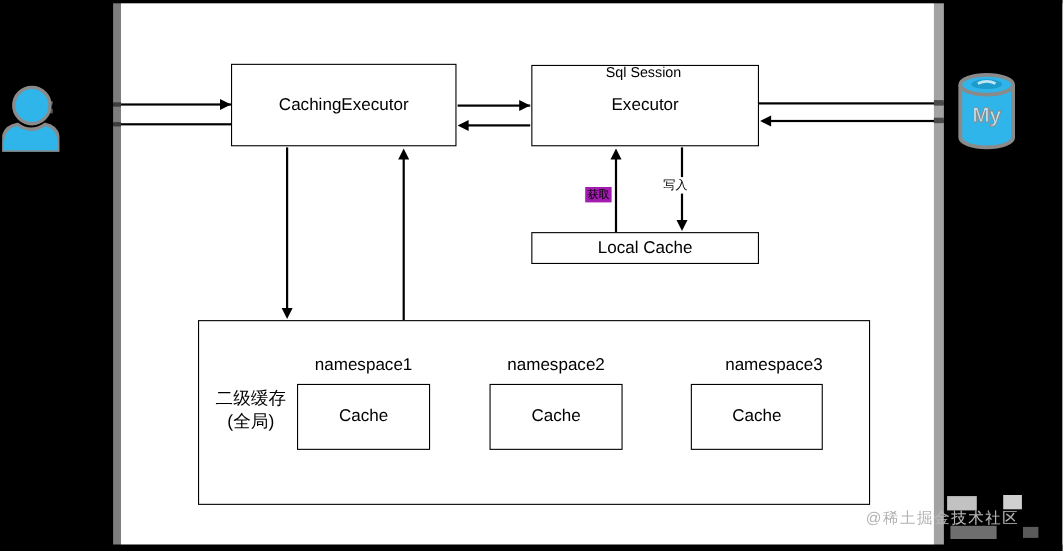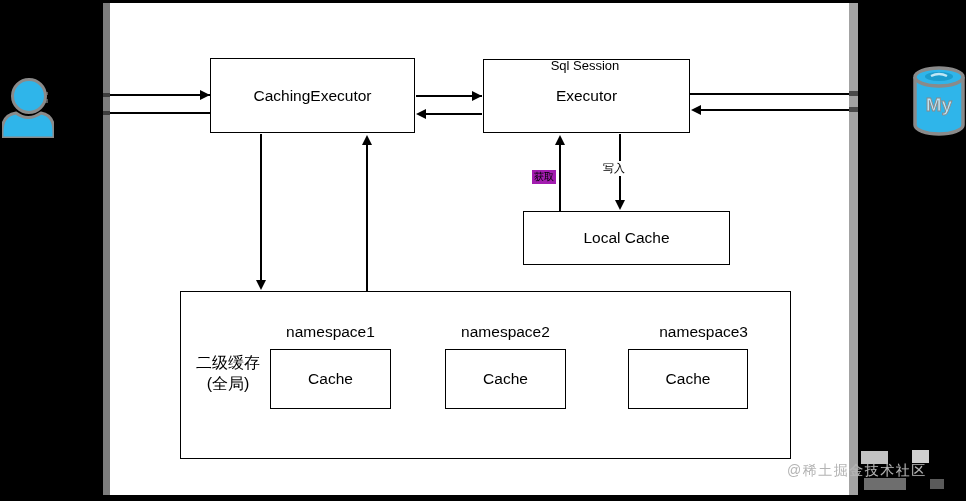--- a/index.html
+++ b/index.html
@@ -75,21 +75,21 @@
   <div class="lbl" style="left:510px;top:22px;width:150px;text-align:center;font-size:13px;margin-top:36px;">Sql Session</div>
   <div class="lbl" style="left:532px;top:170px;font-size:10px;background:#a21caf;padding:0 2px;">获取</div>
   <div class="lbl" style="left:601px;top:161px;font-size:11px;background:#fff;padding:0 2px;text-align:right;">写入</div>
 
   <div class="box" style="left:210px;top:58px;width:205px;height:75px;">
     <span>CachingExecutor</span>
   </div>
   <div class="box" style="left:483px;top:59px;width:207px;height:74px;">
     <span>Executor</span>
   </div>
-  <div class="box" style="left:483px;top:211px;width:207px;height:54px;margin-left:40px;">
+  <div class="box" style="left:483px;top:211px;width:207px;height:29px;">
     <span>Local Cache</span>
   </div>
 
   <div class="box" style="left:180px;top:291px;width:611px;height:168px;background:transparent;"></div>
   <div class="lbl" style="left:186px;top:352px;width:84px;text-align:center;font-size:16px;line-height:21px;">
     <div>二级缓存</div>
     <div>(全局)</div>
   </div>
 
   <div class="lbl" style="left:270px;top:323px;width:121px;text-align:center;font-size:15.5px;">namespace1</div>
@@ -123,21 +123,21 @@
   <div class="mark" style="left:37px;top:92px;width:11px;height:3px;background:#555;"></div>
   <div class="mark" style="left:37px;top:99px;width:11px;height:4px;background:#555;"></div>
 
   <div class="icon-wrap" style="left:2px;top:76px;">
     <svg width="52" height="62" viewBox="0 0 52 62">
       <circle cx="27" cy="20" r="16.5" fill="#2FB5EA" stroke="#8a8a8a" stroke-width="3"></circle>
       <path d="M0,62 L0,56 Q0,39 14,37 Q26,46 39,37 Q52,39 52,56 L52,62 Z" fill="#2FB5EA" stroke="#8a8a8a" stroke-width="3"></path>
     </svg>
   </div>
 
-  <div class="icon-wrap" style="left:911px;top:64px;">
+  <div class="icon-wrap" style="left:869px;top:64px;">
     <svg width="56" height="74" viewBox="0 0 56 74">
       <path d="M4,13 v48 a24,9 0 0 0 48,0 v-48" fill="#2FB5EA" stroke="#8a8a8a" stroke-width="3.5"></path>
       <ellipse cx="28" cy="13" rx="24" ry="9" fill="#2FB5EA" stroke="#8a8a8a" stroke-width="3.5"></ellipse>
       <ellipse cx="28" cy="12.5" rx="14" ry="4.5" fill="#1c9ccd"></ellipse>
       <path d="M20,12 q8,-4 16,0" fill="none" stroke="#bfe6f5" stroke-width="2.5"></path>
       <text x="28" y="47" text-anchor="middle" font-family="Liberation Sans, sans-serif" font-size="19" font-weight="bold" fill="#bfe4f4" stroke="#8a8a8a" stroke-width="0.9">My</text>
     </svg>
   </div>
 
   <div class="wm-block" style="left:861px;top:451px;width:27px;height:13px;background:#c2c2c2;"></div>

